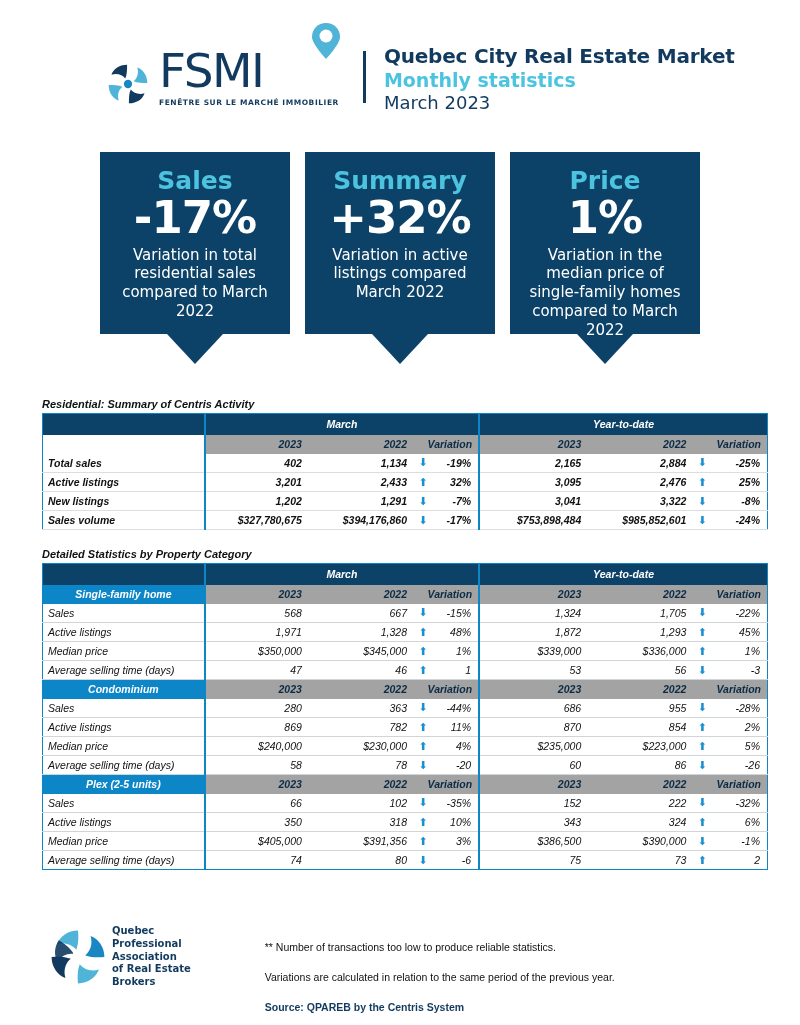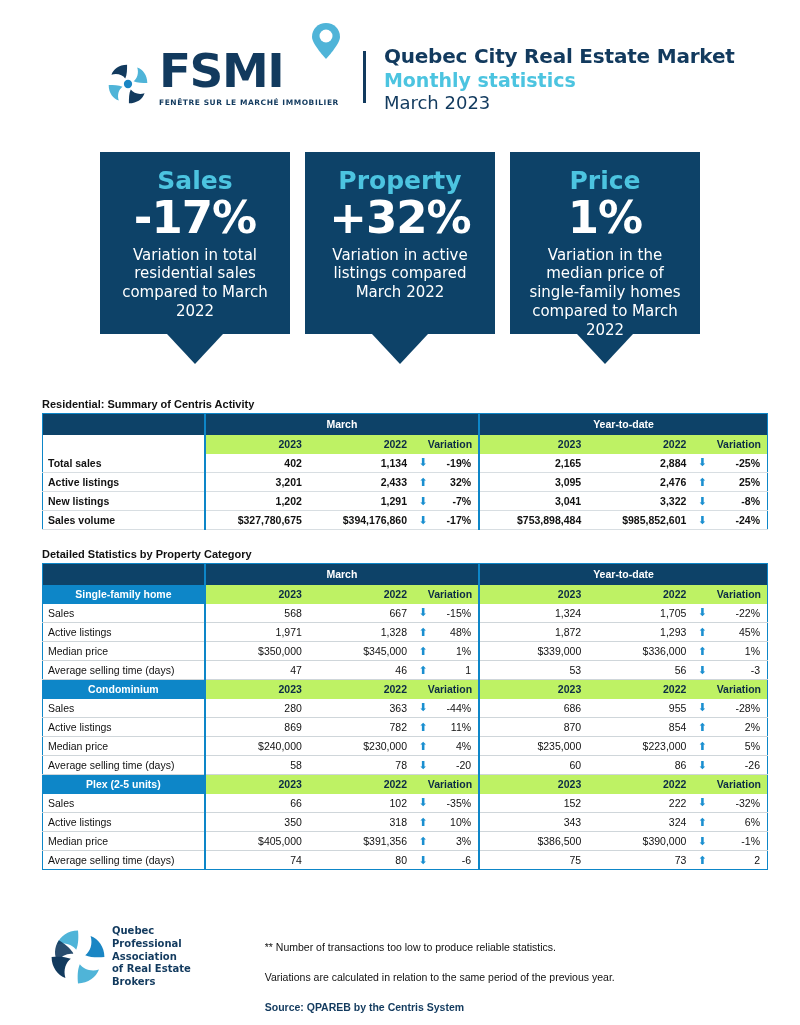--- a/index.html
+++ b/index.html
@@ -10,21 +10,21 @@
     color: #1a1a1a;
     overflow: hidden;
   }
   .page { position: relative; width: 800px; height: 1025px; }
 
   
   .header { display: flex; align-items: center; padding: 34px 0 0 105px; height: 120px; }
   .fsmi-logo { display: flex; align-items: flex-start; }
   .fsmi-mark { width: 46px; height: 46px; margin-top: 14px; margin-right: 8px; flex: none; }
   .fsmi-word { position: relative; }
-  .fsmi-text { font-size: 47px; font-weight: bold; color: #123a5e; letter-spacing: -1.5px;
+  .fsmi-text { font-size: 47px; font-weight: normal; color: #123a5e; letter-spacing: -1.5px;
                font-family: "DejaVu Sans", sans-serif; line-height: 1; }
   .fsmi-pin { position: absolute; left: 0px; top: -24px; width: 34px; height: 40px; }
   .fsmi-tag { font-size: 7.5px; font-weight: bold; color: #123a5e; letter-spacing: 0.55px;
               margin-top: 4px; font-family: "DejaVu Sans", sans-serif; }
   .divider-bar { width: 3px; height: 52px; background: #123a5e; margin: 0 18px 0 24px; }
   .title-block { padding-top: 2px; }
   .title-1 { font-size: 20px; font-weight: bold; color: #123a5e; letter-spacing: -0.2px;
              font-family: "DejaVu Sans", sans-serif; }
   .title-2 { font-size: 19px; font-weight: bold; color: #4cc4e0; margin-top: 1px;
              font-family: "DejaVu Sans", sans-serif; }
@@ -41,30 +41,30 @@
   .card-value { font-size: 45px; font-weight: bold; color: #fff; line-height: 1.05; margin-top: 0px;
                 font-family: "DejaVu Sans", sans-serif; letter-spacing: -1px; }
   .card-desc { font-size: 15px; line-height: 1.25; margin-top: 4px; color: #fff;
                font-family: "DejaVu Sans", sans-serif; }
   .card-tail { width: 0; height: 0; margin: 0 auto;
                border-left: 28px solid transparent; border-right: 28px solid transparent;
                border-top: 30px solid #0d4268; }
   .c1 .card { height: 182px; } .c2 .card { height: 182px; } .c3 .card { height: 182px; }
 
   
-  .tbl-section { position: absolute; left: 42px; width: 590px; }
+  .tbl-section { position: absolute; left: 42px; width: 590px; font-style: italic; }
   .tbl-caption { font-size: 11px; font-weight: bold; color: #111; margin-bottom: 3px;
                  font-family: "Liberation Sans", sans-serif; }
   table.stat { border-collapse: collapse; width: 726px; table-layout: fixed;
                font-size: 10.5px; font-family: "Liberation Sans", sans-serif; }
   table.stat td, table.stat th { padding: 0; }
   .grp-hd { background: #0d4268; color: #fff; font-weight: bold; text-align: center;
             height: 21px; font-size: 10.5px; }
   .grp-blank { background: #0d4268; }
-  .sub-hd { background: #bef264; color: #0b2b45; font-weight: bold; text-align: right;
+  .sub-hd { background: #a3a3a3; color: #0b2b45; font-weight: bold; text-align: right;
             height: 19px; padding-right: 8px !important; font-size: 10.5px; }
   .sub-hd.var { text-align: right; padding-right: 6px !important; }
   .sub-blank { background: #ffffff; }
   .cat-cell { background: #0d86c8; color: #fff; font-weight: bold; text-align: center;
               height: 19px; font-size: 10.5px; }
   .rowlabel { text-align: left; padding-left: 5px !important; height: 19px;
               color: #111; white-space: nowrap; }
   .t1 .rowlabel { font-weight: bold; }
   .num { text-align: right; padding-right: 8px !important; height: 19px; color: #111; }
   .t1 .num { font-weight: bold; }
@@ -127,21 +127,21 @@
     <div class="card-wrap c1">
       <div class="card">
         <div class="card-title">Sales</div>
         <div class="card-value">-17%</div>
         <div class="card-desc">Variation in total residential sales compared to March 2022</div>
       </div>
       <div class="card-tail"></div>
     </div>
     <div class="card-wrap c2">
       <div class="card">
-        <div class="card-title">Property</div>
+        <div class="card-title">Summary</div>
         <div class="card-value">+32%</div>
         <div class="card-desc">Variation in active listings compared March 2022</div>
       </div>
       <div class="card-tail"></div>
     </div>
     <div class="card-wrap c3">
       <div class="card">
         <div class="card-title">Price</div>
         <div class="card-value">1%</div>
         <div class="card-desc">Variation in the median price of single-family homes compared to March 2022</div>

